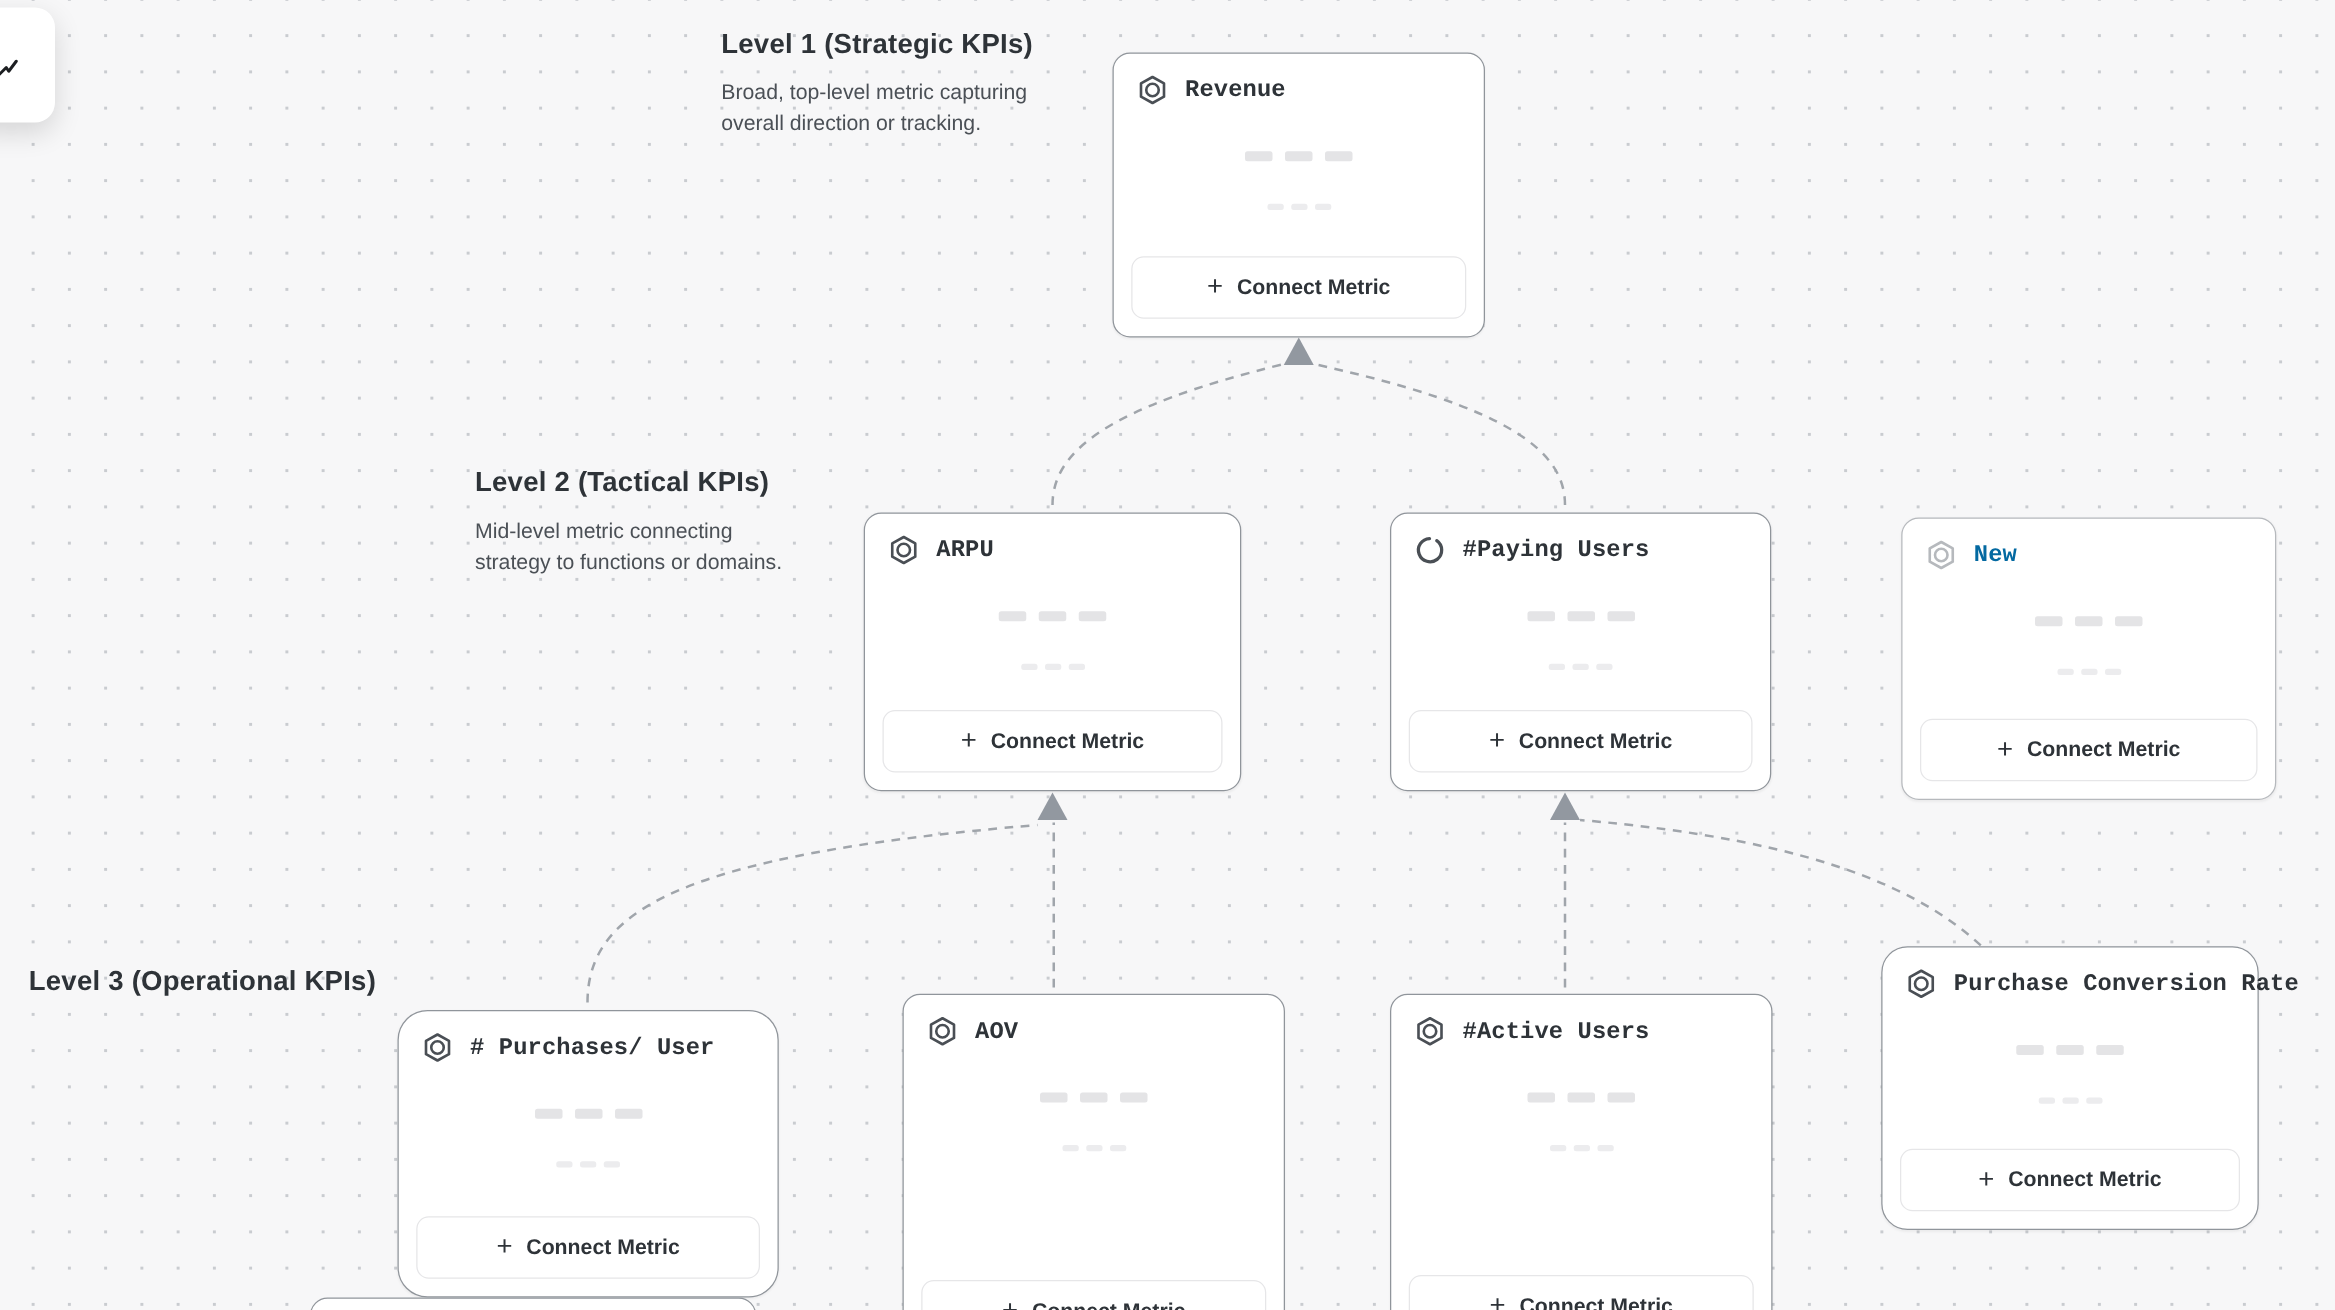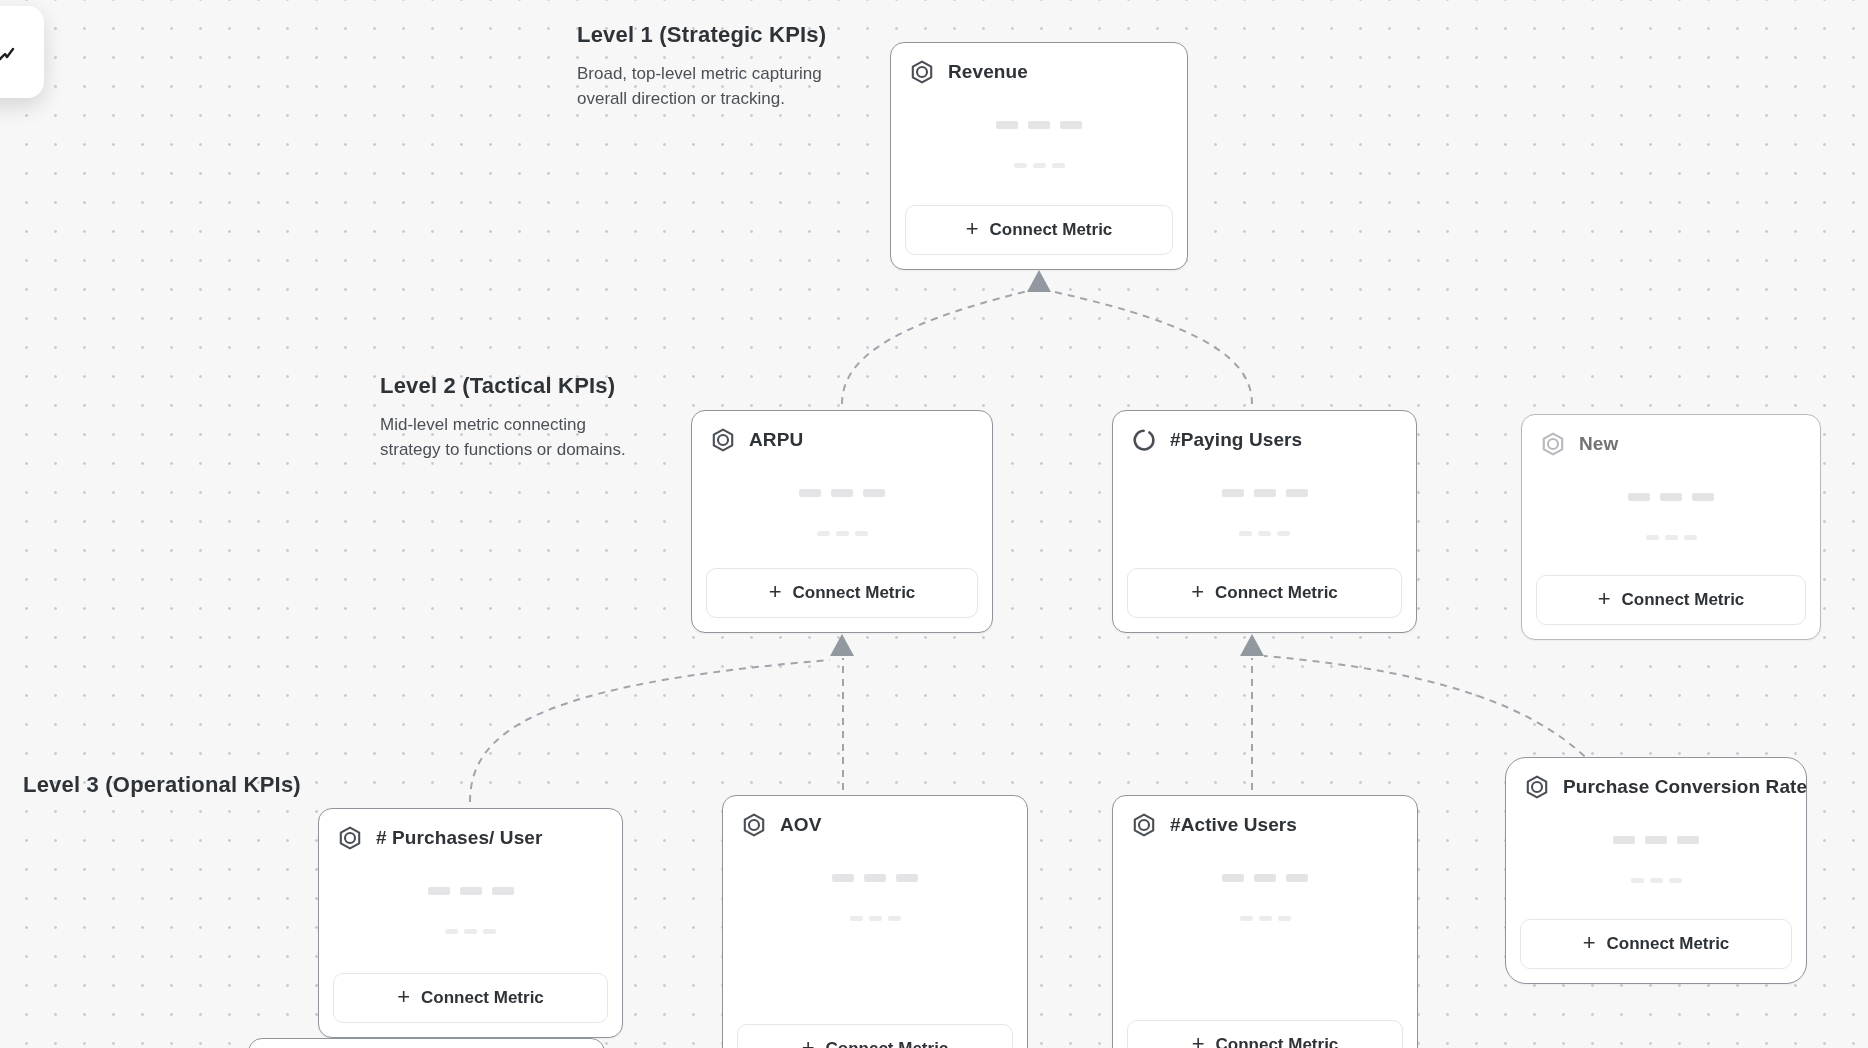--- a/index.html
+++ b/index.html
@@ -16,38 +16,38 @@
   
   .lvl-heading{position:absolute;font-size:22px;font-weight:700;color:#2e3338;letter-spacing:.2px;}
   .lvl-desc{position:absolute;font-size:17px;font-weight:400;color:#4b5056;line-height:1.45;}
 
   
   .card{
     position:absolute;background:#fff;border:1.5px solid #90959b;border-radius:14px;
     box-shadow:0 1px 2px rgba(0,0,0,.05);box-sizing:border-box;
   }
   .card-head{position:absolute;left:18px;top:16px;right:14px;display:flex;align-items:center;gap:13px;}
-  .card-title{font-size:19px;font-weight:700;color:#2e3338;letter-spacing:.1px;white-space:nowrap;}
+  .card-title{font-size:19px;font-weight:700;color:#2e3338;letter-spacing:.1px;white-space:nowrap;font-family:Liberation Mono, monospace;}
   .icon{width:26px;height:26px;flex:0 0 auto;display:inline-flex;}
   .icon svg{width:26px;height:26px;}
   .sk-row{position:absolute;left:0;right:0;text-align:center;font-size:0;}
   .sk-row.r1{top:78px;}
   .sk-row.r2{top:120px;}
   .sk-row.r1 i{display:inline-block;width:22px;height:8px;border-radius:2px;background:#e4e4e6;margin:0 5px;}
   .sk-row.r2 i{display:inline-block;width:13px;height:5px;border-radius:2px;background:#ececee;margin:0 3px;}
   .connect-btn{
     position:absolute;left:14px;right:14px;bottom:14px;height:50px;
     background:#fff;border:1px solid #e6e6e8;border-radius:10px;cursor:pointer;
     display:flex;align-items:center;justify-content:center;gap:11px;
     font-family:inherit;font-size:17px;font-weight:600;color:#2e3338;
   }
   .plus{font-size:22px;font-weight:400;color:#2e3338;line-height:1;margin-top:-2px;}
   
   .card.draft{border-color:#b6b9bd;}
-  .card.draft .card-title{color:#737373;}
+  .card.draft .card-title{color:#0369a1;}
   .card.draft .hex-stroke{stroke:#b6b9bd;}
 
   
   #toolbar-panel{
     position:absolute;left:-26px;top:6px;width:70px;height:92px;background:#fff;
     border-radius:16px;box-shadow:0 8px 22px rgba(0,0,0,.14);
   }
   #toolbar-panel svg{position:absolute;left:24px;top:40px;}
   #partial-card-bottom{
     position:absolute;left:248px;top:1038px;width:357px;height:60px;
@@ -149,21 +149,21 @@
       <span class="card-title">New</span>
     </div>
     <div class="sk-row r1"><i></i><i></i><i></i></div>
     <div class="sk-row r2"><i></i><i></i><i></i></div>
     <button class="connect-btn">
       <span class="plus">+</span>
       <span>Connect Metric</span>
     </button>
   </div>
 
-  <div class="card" style="left:318px;top:808px;width:305px;height:230px;">
+  <div class="card" style="left:318px;top:808px;width:305px;height:230px;border-radius:24px;">
     <div class="card-head">
       <span class="icon">
         <svg viewBox="0 0 26 26">
             <path class="hex-stroke" d="M13 2.6 L22.2 7.7 L22.2 18.3 L13 23.4 L3.8 18.3 L3.8 7.7 Z" fill="none" stroke="#4a4f55" stroke-width="2.1" stroke-linejoin="round"></path>
             <circle class="hex-stroke" cx="13" cy="13" r="5" fill="none" stroke="#4a4f55" stroke-width="2.1"></circle>
           </svg>
       </span>
       <span class="card-title"># Purchases/ User</span>
     </div>
     <div class="sk-row r1"><i></i><i></i><i></i></div>

